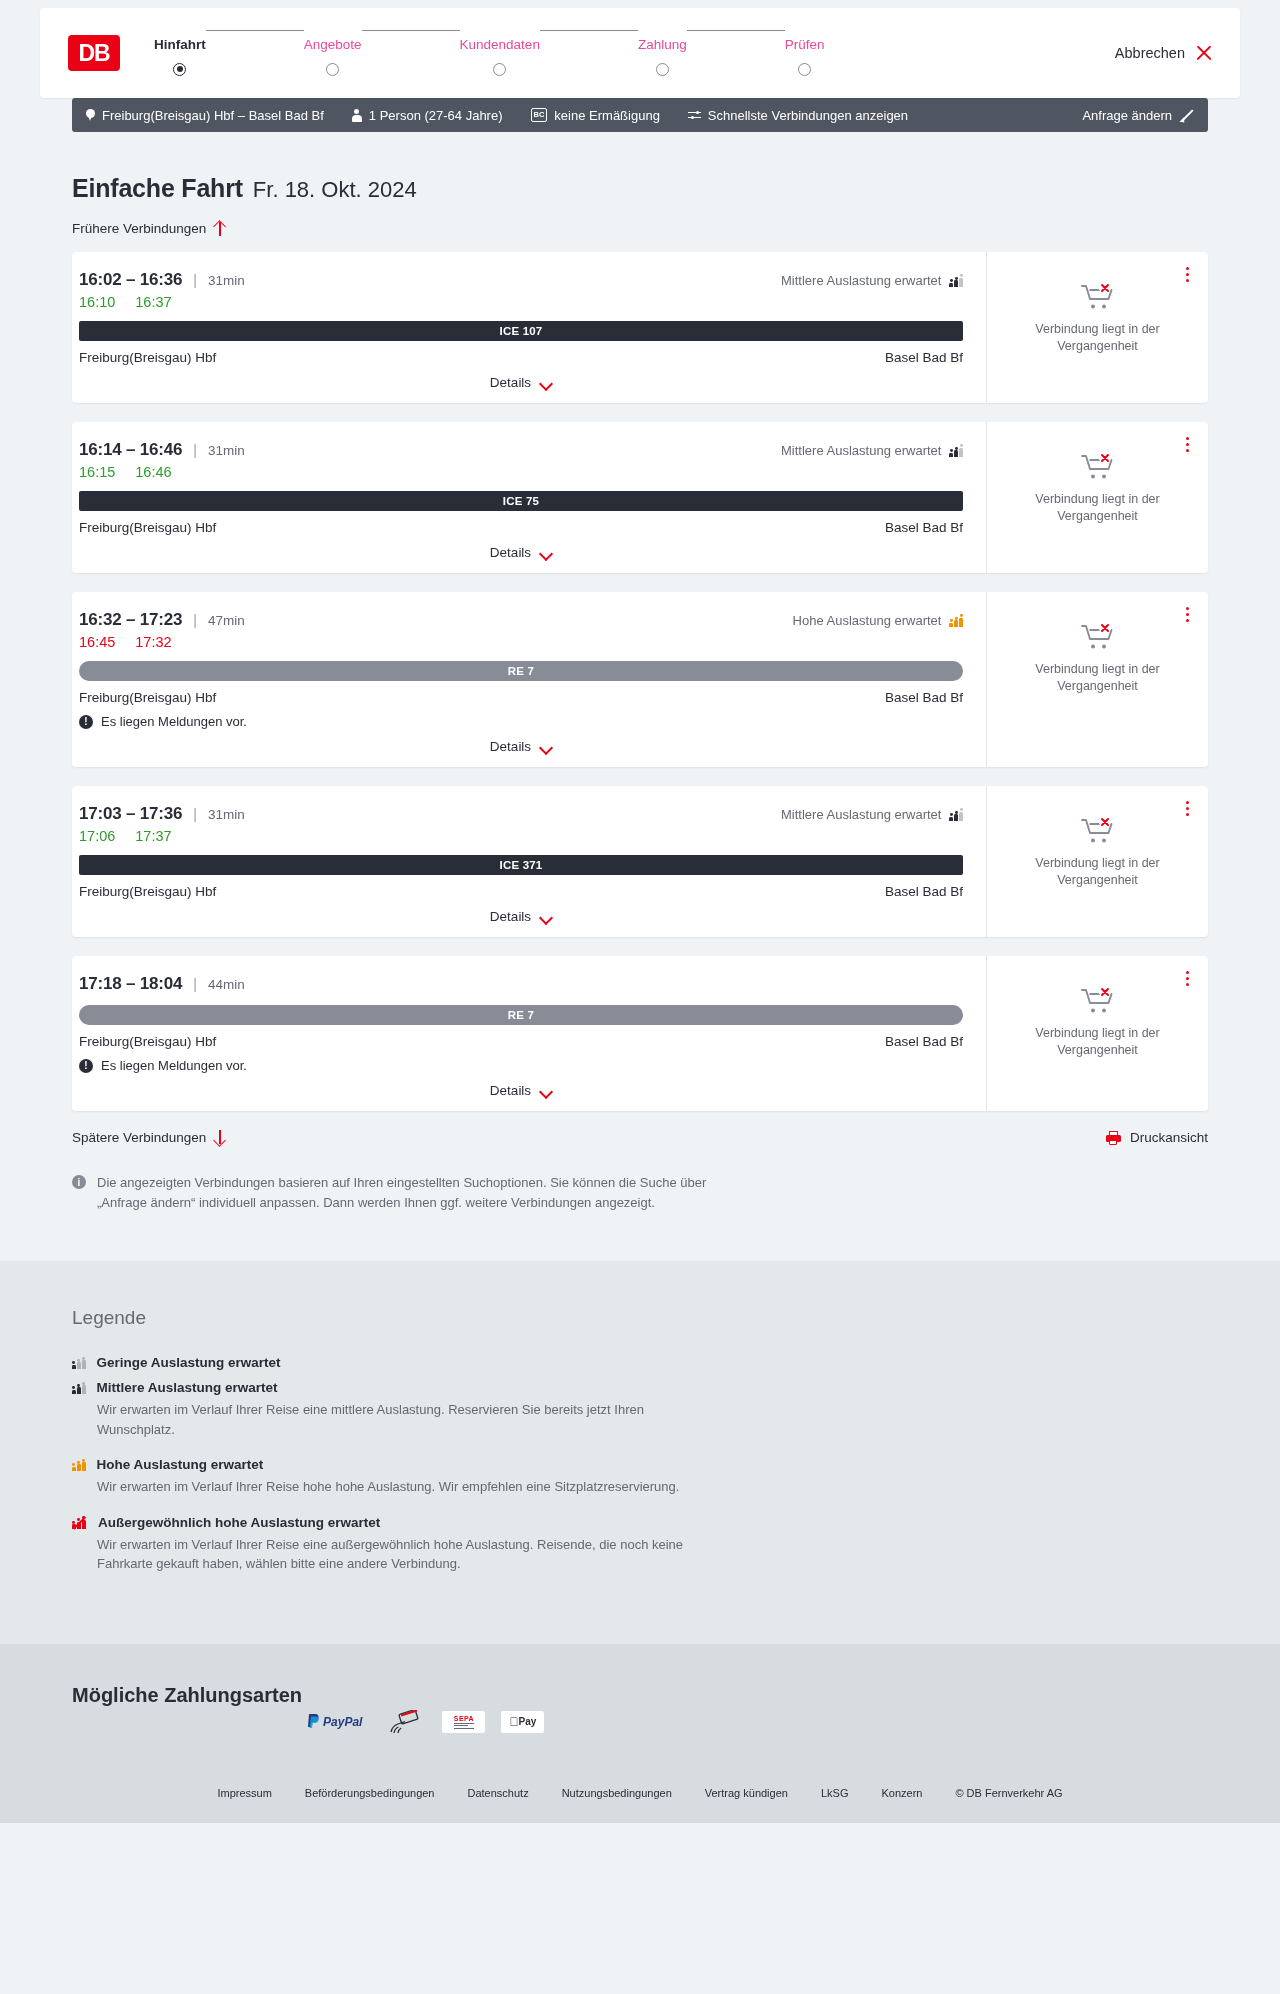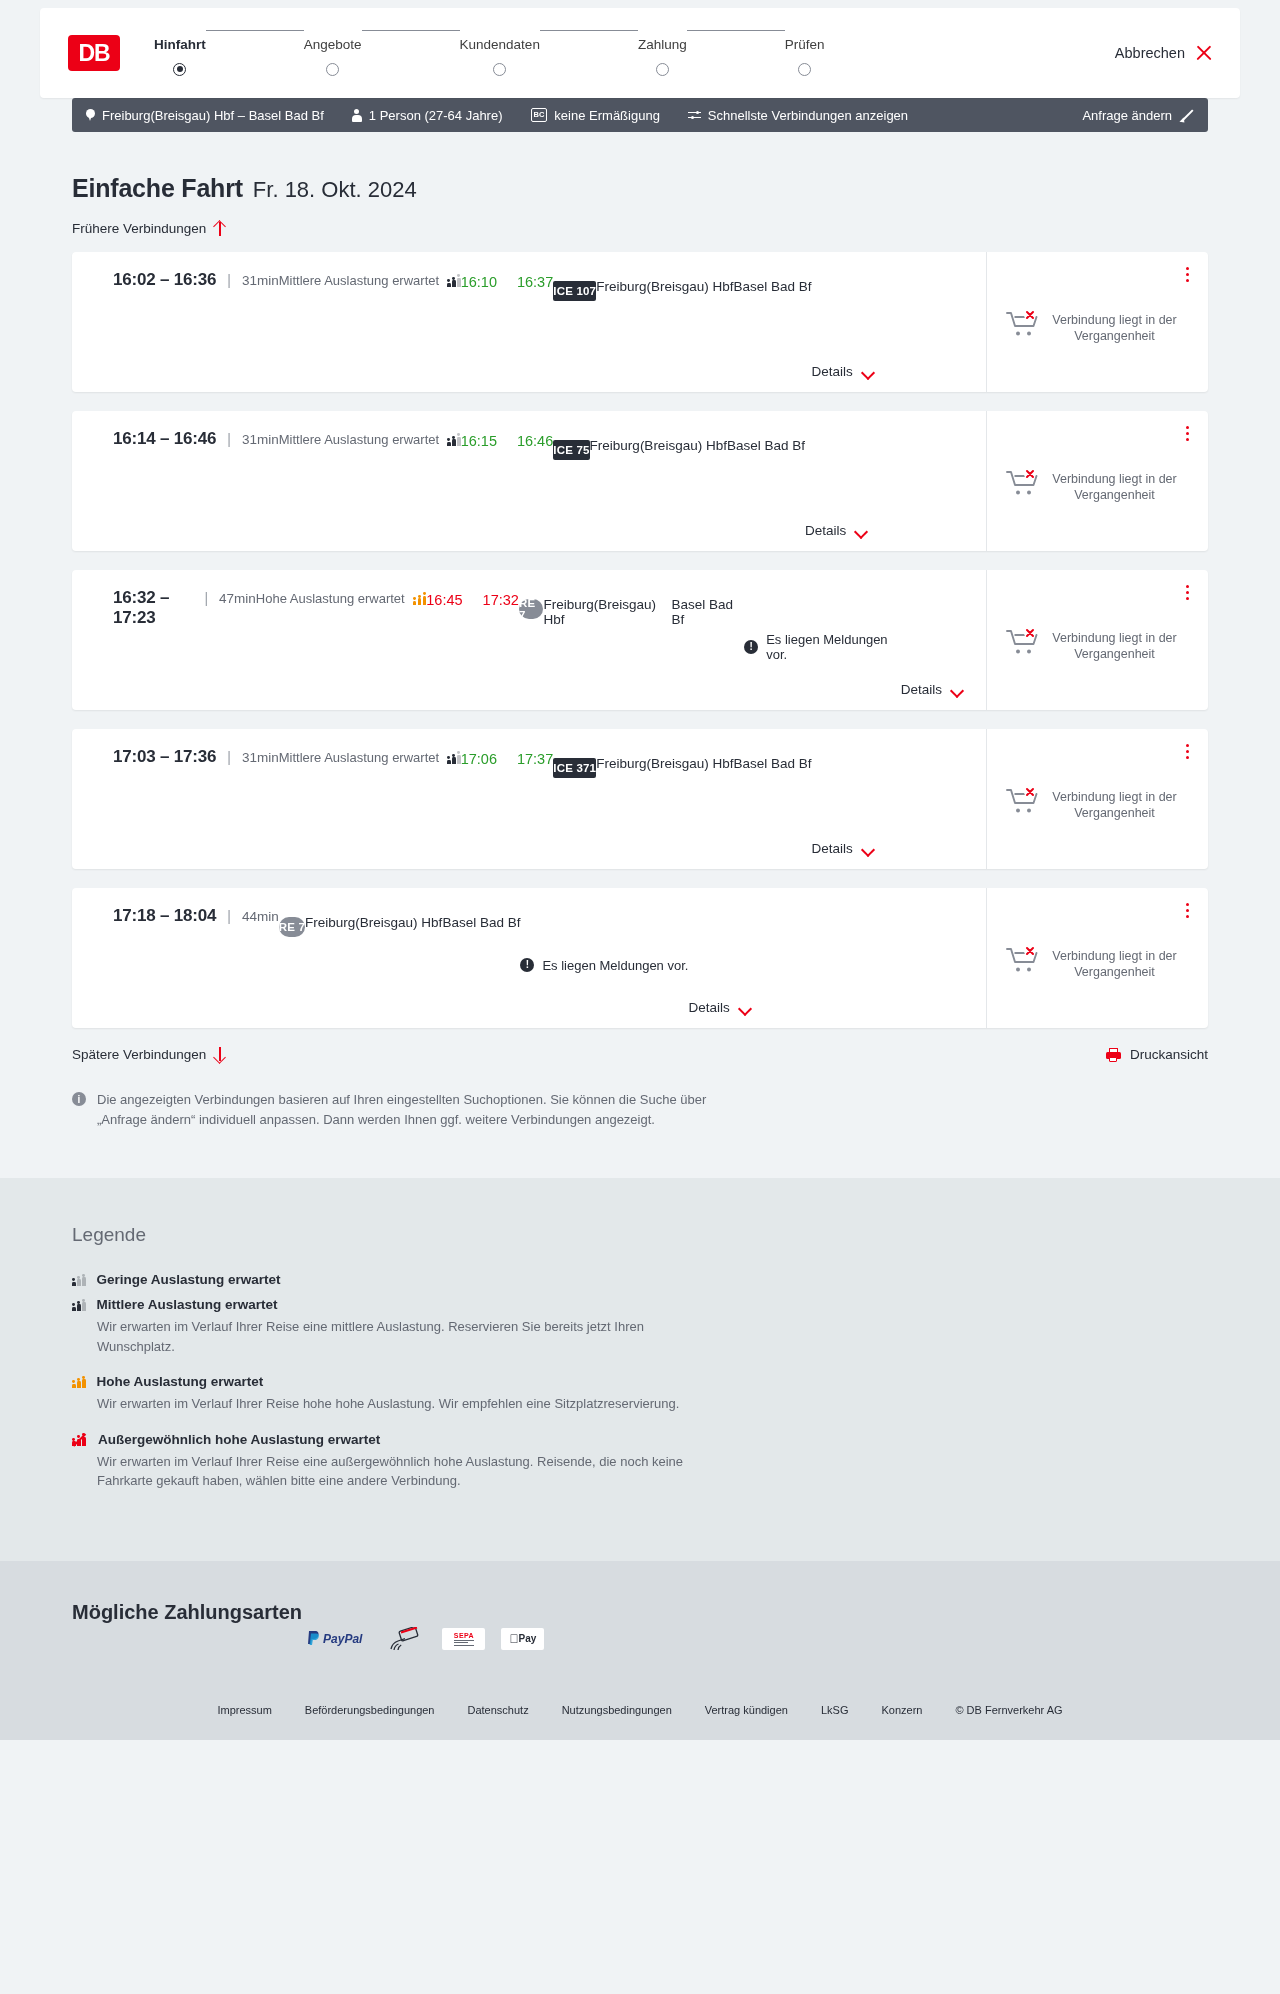--- a/index.html
+++ b/index.html
@@ -30,21 +30,21 @@
     width:52px;height:36px;background:#ec0016;border-radius:4px;
     display:flex;align-items:center;justify-content:center;
     flex:0 0 auto;
   }
   .db-logo span{
     color:#fff;font-weight:bold;font-size:23px;letter-spacing:-1px;
     font-family:"Liberation Sans",sans-serif;
   }
   .stepper{display:flex;margin-left:34px;align-items:flex-start;padding-top:6px;}
   .step{position:relative;display:flex;flex-direction:column;align-items:center;}
-  .step .step-label{font-size:13.5px;color:#404040;white-space:nowrap;margin-bottom:11px;}
+  .step .step-label{font-size:13.5px;color:#ec4899;white-space:nowrap;margin-bottom:11px;}
   .step.active .step-label{color:#282d37;font-weight:bold;}
   .step .dot{
     width:13px;height:13px;border-radius:50%;background:#fff;
     border:1.6px solid #878c96;z-index:2;position:relative;
   }
   .step.active .dot{border-color:#282d37;}
   .step.active .dot:after{
     content:"";position:absolute;left:50%;top:50%;transform:translate(-50%,-50%);
     width:6px;height:6px;border-radius:50%;background:#282d37;
   }
@@ -129,24 +129,24 @@
     content:"";position:absolute;left:0.5px;top:6px;width:8px;height:8px;
     border-left:1.7px solid #ec0016;border-bottom:1.7px solid #ec0016;transform:rotate(-45deg);
   }
 
   
   .conn-list{margin-top:16px;display:flex;flex-direction:column;gap:19px;}
   .conn-card{
     background:#fff;border-radius:4px;display:flex;min-height:140px;
     box-shadow:0 1px 2px rgba(0,0,0,.07);
   }
-  .conn-left{flex:1 1 auto;padding:18px 23px 13px 17px;display:flex;flex-direction:row;margin-left:24px;}
+  .conn-left{flex:1 1 auto;padding:18px 23px 13px 7px;display:flex;flex-direction:column;}
   .conn-right{
     flex:0 0 222px;border-left:1px solid #e4e7ea;position:relative;
-    display:flex;flex-direction:row;align-items:center;justify-content:center;
+    display:flex;flex-direction:column;align-items:center;
     padding:30px 18px 18px 18px;
   }
   .row-times{display:flex;align-items:baseline;}
   .time-main{font-size:17px;font-weight:bold;letter-spacing:-0.2px;}
   .time-sep{color:#9ba0a8;margin:0 11px;font-size:14px;}
   .dur{font-size:13.5px;color:#646973;}
   .occ{margin-left:auto;display:flex;align-items:center;gap:8px;font-size:13px;color:#646973;white-space:nowrap;}
   .row-real{display:flex;gap:20px;margin-top:4px;font-size:14.5px;}
   .green{color:#2a9d2a;}
   .red{color:#ec0016;}

